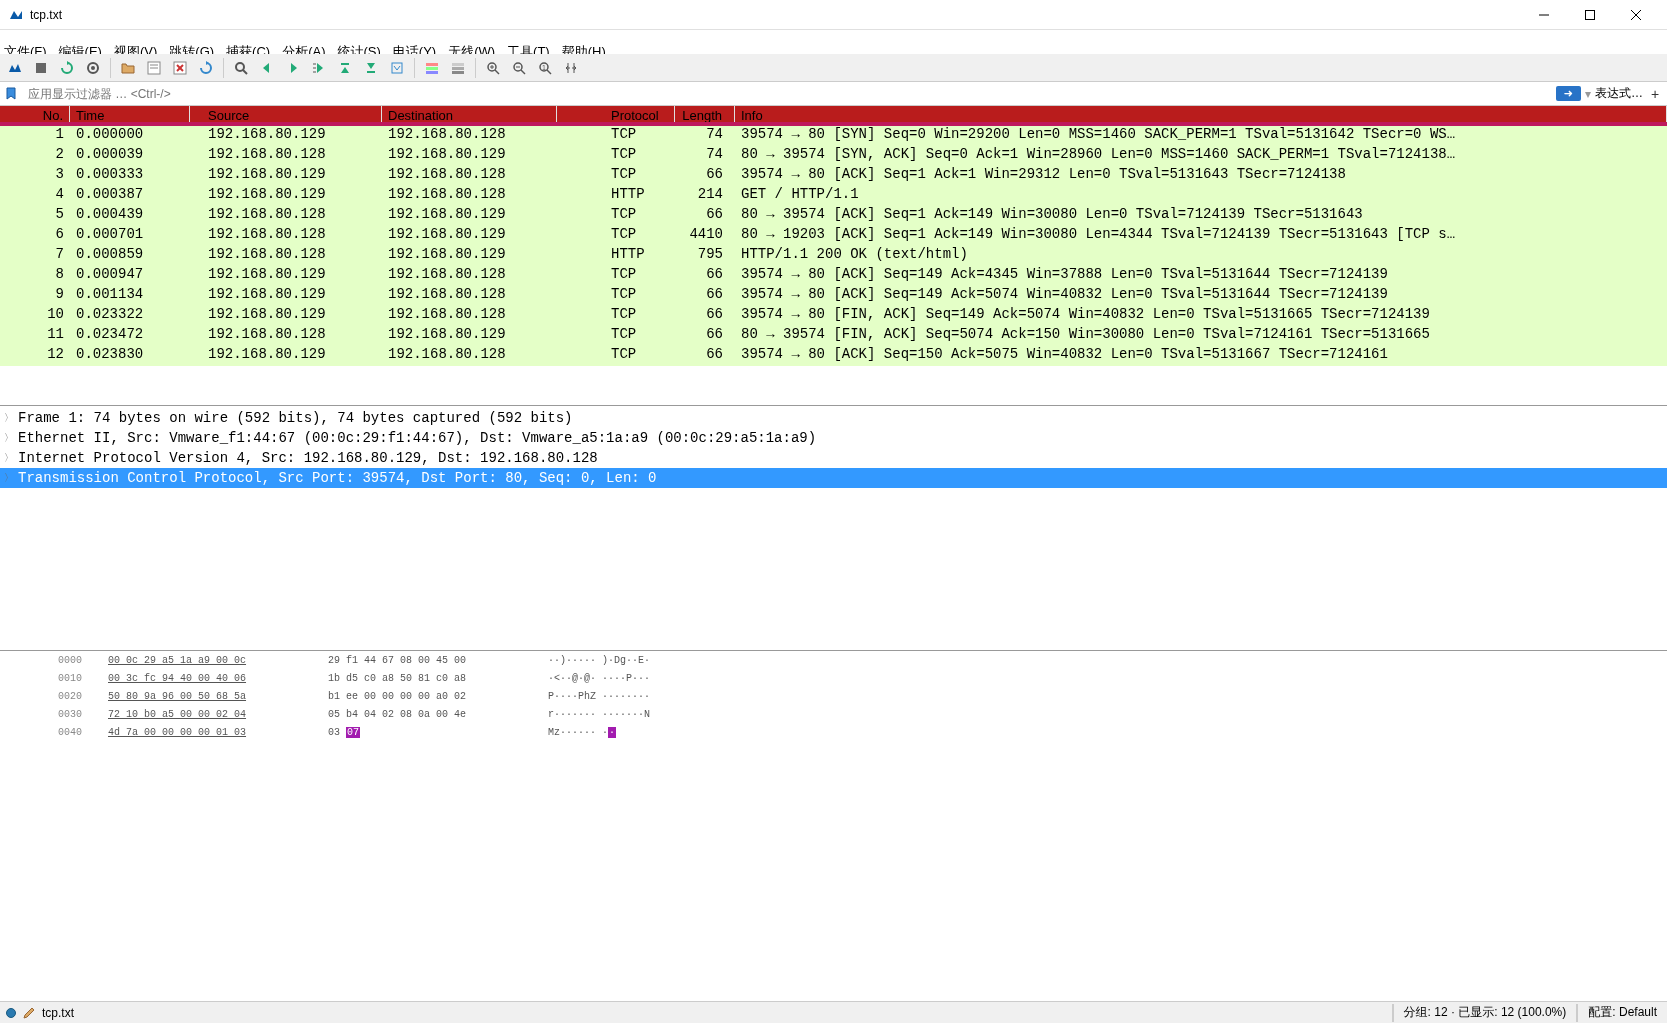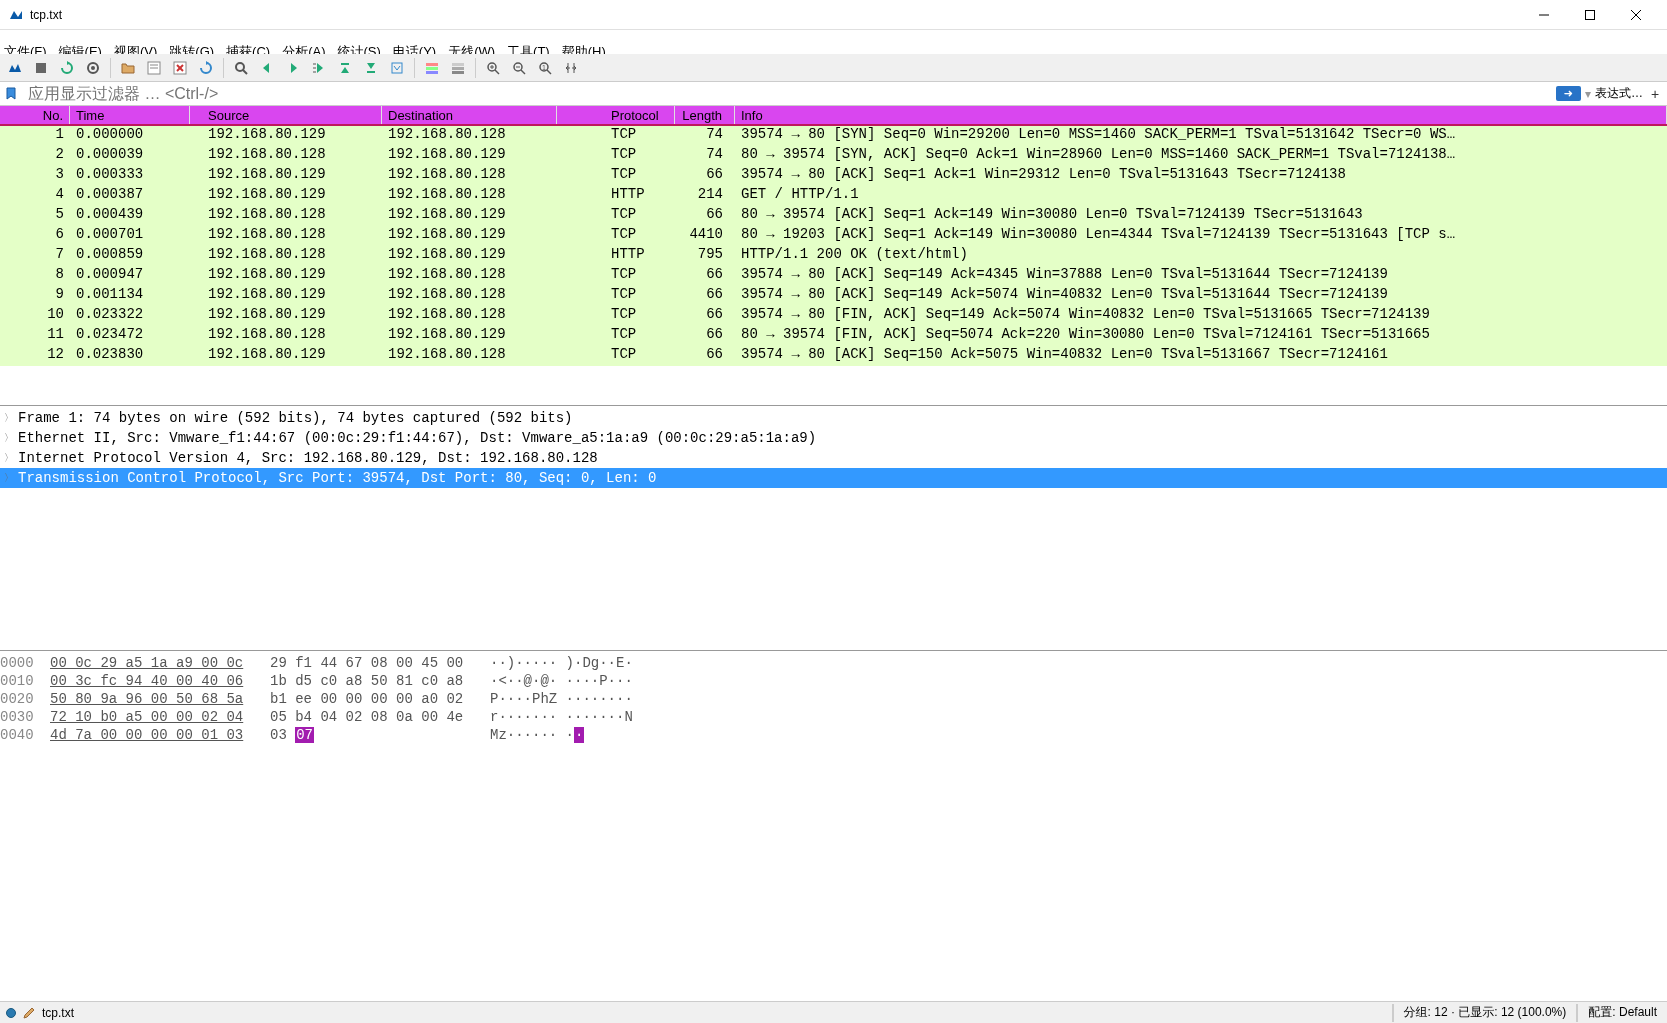--- a/index.html
+++ b/index.html
@@ -9,44 +9,44 @@
 .titlebar .title { font-size: 12px; color: #000; flex: 1; }
 .titlebar .win-controls { display: flex; gap: 0; }
 .titlebar .win-btn { width: 46px; height: 30px; display: flex; align-items: center; justify-content: center; cursor: pointer; }
 .menubar { height: 24px; display: flex; align-items: center; padding: 0 4px; gap: 12px; background: #fff; }
 .menubar .menu-item { font-size: 13px; color: #000; cursor: pointer; margin-top: 20px; }
 .toolbar { height: 28px; display: flex; align-items: center; padding: 2px 4px; gap: 4px; background: #f0f0f0; border-bottom: 1px solid #ccc; }
 .toolbar .tb-btn { width: 22px; height: 22px; display: flex; align-items: center; justify-content: center; cursor: pointer; border: 1px solid transparent; }
 .toolbar .tb-sep { width: 1px; height: 20px; background: #ccc; margin: 0 2px; }
 .filterbar { height: 24px; display: flex; align-items: center; background: #fff; border-bottom: 1px solid #ccc; }
 .filterbar .filter-icon { width: 16px; height: 16px; margin: 0 4px; }
-.filterbar .filter-input { flex: 1; border: none; outline: none; font-size: 16px; color: #888; padding: 2px 4px; }
+.filterbar .filter-input { flex: 1; border: none; outline: none; font-size: 12px; color: #888; padding: 2px 4px; }
 .filterbar .filter-right { display: flex; align-items: center; gap: 4px; padding-right: 4px; }
 .filterbar .expr-btn { background: #2873c7; color: #fff; padding: 1px 8px; font-size: 11px; border-radius: 2px; cursor: pointer; }
 .filterbar .expr-label { font-size: 12px; cursor: pointer; }
 .filterbar .plus-btn { width: 16px; height: 16px; cursor: pointer; text-align: center; font-size: 14px; color: #333; }
-.packet-header { height: 20px; display: flex; background: #d946ef; border-bottom: 2px solid #be185d; font-size: 13px; }
+.packet-header { height: 20px; display: flex; background: #b91c1c; border-bottom: 4px solid #be185d; font-size: 13px; }
 .packet-header .ph-col { padding: 2px 6px; border-right: 1px solid #e0e0e0; overflow: hidden; white-space: nowrap; }
 .packet-list { background: #fff; overflow: auto; height: 280px; border-bottom: 1px solid #999; }
 .packet-row { display: flex; height: 20px; font-family: Consolas, "Courier New", monospace; font-size: 14px; cursor: pointer; }
 .packet-row .pr-col { padding: 0 6px; overflow: hidden; white-space: nowrap; }
 .packet-row.tcp { background: #e4ffc7; color: #000; }
 .packet-row.http { background: #e4ffc7; color: #000; }
 .col-no { width: 70px; text-align: right; }
 .col-time { width: 120px; }
 .col-src { width: 180px; margin-left: 12px; }
 .col-dst { width: 175px; }
 .col-proto { width: 70px; margin-left: 48px; }
 .col-len { width: 60px; text-align: right; padding-right: 12px !important; }
 .col-info { flex: 1; }
 .packet-tree { background: #fff; overflow: auto; height: 245px; border-bottom: 1px solid #999; font-family: Consolas, "Courier New", monospace; font-size: 14px; padding: 2px 0; }
 .tree-row { display: flex; align-items: center; height: 20px; padding-left: 4px; cursor: pointer; }
 .tree-row .expander { width: 14px; color: #666; font-size: 10px; }
 .tree-row.selected { background: #3399ff; color: #fff; }
-.hex-view { background: #fff; overflow: auto; flex: 1; font-family: Consolas, "Courier New", monospace; font-size: 14px; padding: 4px 0; color: #555; }
+.hex-view { background: #fff; overflow: auto; flex: 1; font-family: Consolas, "Courier New", monospace; font-size: 10px; padding: 4px 10px; color: #555; margin-left: 48px; }
 .hex-row { display: flex; height: 18px; }
 .hex-offset { width: 50px; color: #888; }
 .hex-bytes1 { width: 220px; text-decoration: underline; }
 .hex-bytes2 { width: 220px; }
 .hex-ascii { }
 .hex-byte-sel { background: #a21caf; color: #fff; padding: 0 1px; }
 .statusbar { height: 22px; display: flex; align-items: center; background: #f0f0f0; border-top: 1px solid #ccc; font-size: 12px; }
 .statusbar .sb-left { display: flex; align-items: center; gap: 6px; padding: 0 6px; flex: 1; }
 .statusbar .sb-dot { width: 10px; height: 10px; border-radius: 50%; background: #2a7ab0; border: 1px solid #1a5a80; }
 .statusbar .sb-pencil { width: 14px; height: 14px; }
@@ -354,21 +354,21 @@
       <div class="pr-col col-len">66</div>
       <div class="pr-col col-info">39574 → 80 [FIN, ACK] Seq=149 Ack=5074 Win=40832 Len=0 TSval=5131665 TSecr=7124139</div>
     </div>
     <div class="packet-row tcp">
       <div class="pr-col col-no">11</div>
       <div class="pr-col col-time">0.023472</div>
       <div class="pr-col col-src">192.168.80.128</div>
       <div class="pr-col col-dst">192.168.80.129</div>
       <div class="pr-col col-proto">TCP</div>
       <div class="pr-col col-len">66</div>
-      <div class="pr-col col-info">80 → 39574 [FIN, ACK] Seq=5074 Ack=220 Win=30080 Len=0 TSval=7124161 TSecr=5131665</div>
+      <div class="pr-col col-info">80 → 39574 [FIN, ACK] Seq=5074 Ack=150 Win=30080 Len=0 TSval=7124161 TSecr=5131665</div>
     </div>
     <div class="packet-row tcp">
       <div class="pr-col col-no">12</div>
       <div class="pr-col col-time">0.023830</div>
       <div class="pr-col col-src">192.168.80.129</div>
       <div class="pr-col col-dst">192.168.80.128</div>
       <div class="pr-col col-proto">TCP</div>
       <div class="pr-col col-len">66</div>
       <div class="pr-col col-info">39574 → 80 [ACK] Seq=150 Ack=5075 Win=40832 Len=0 TSval=5131667 TSecr=7124161</div>
     </div>

